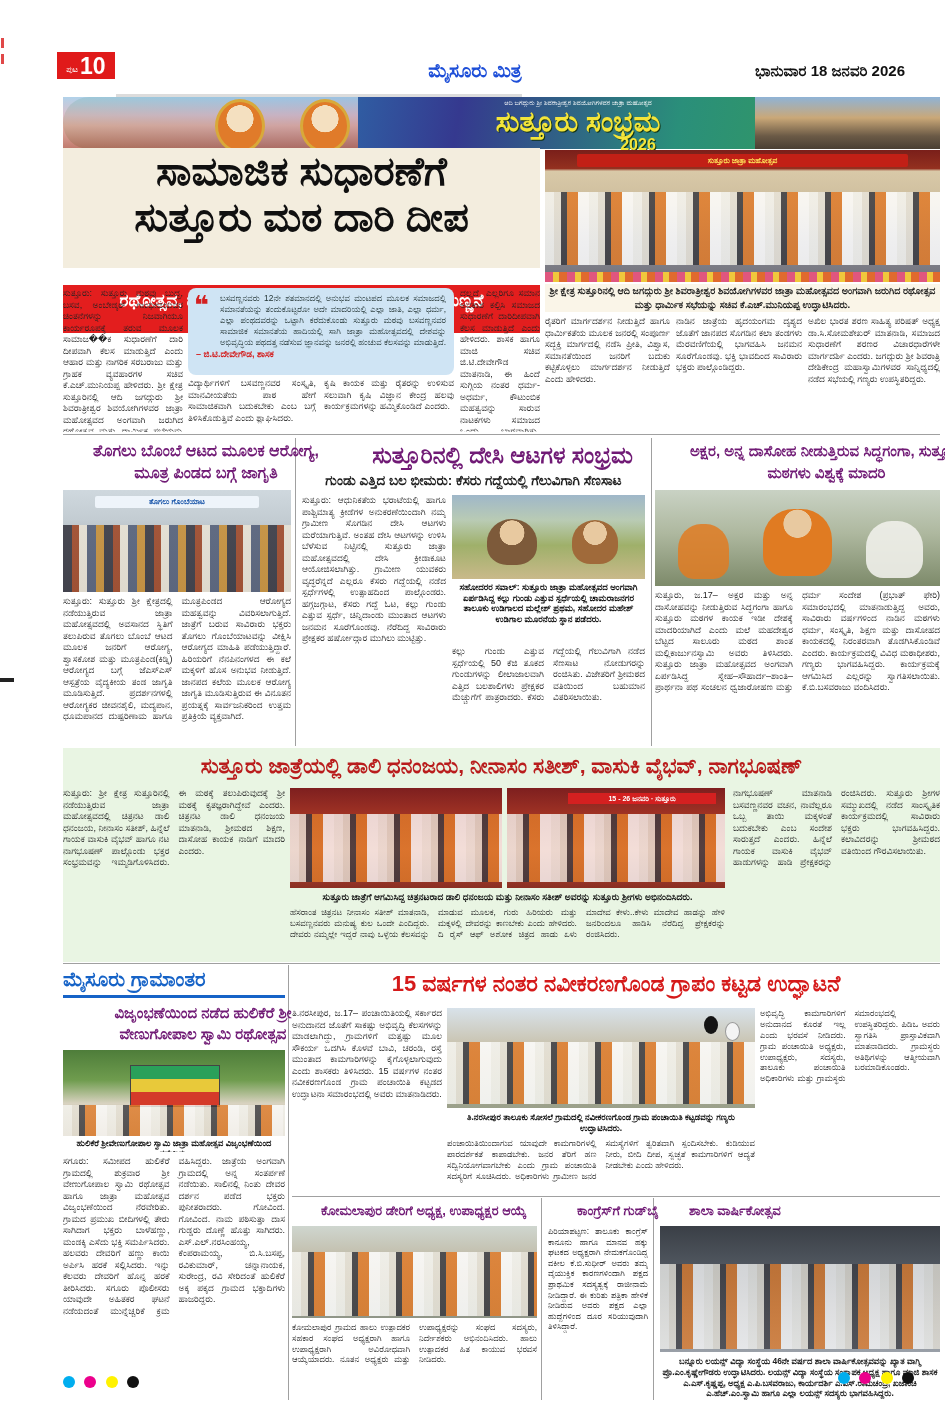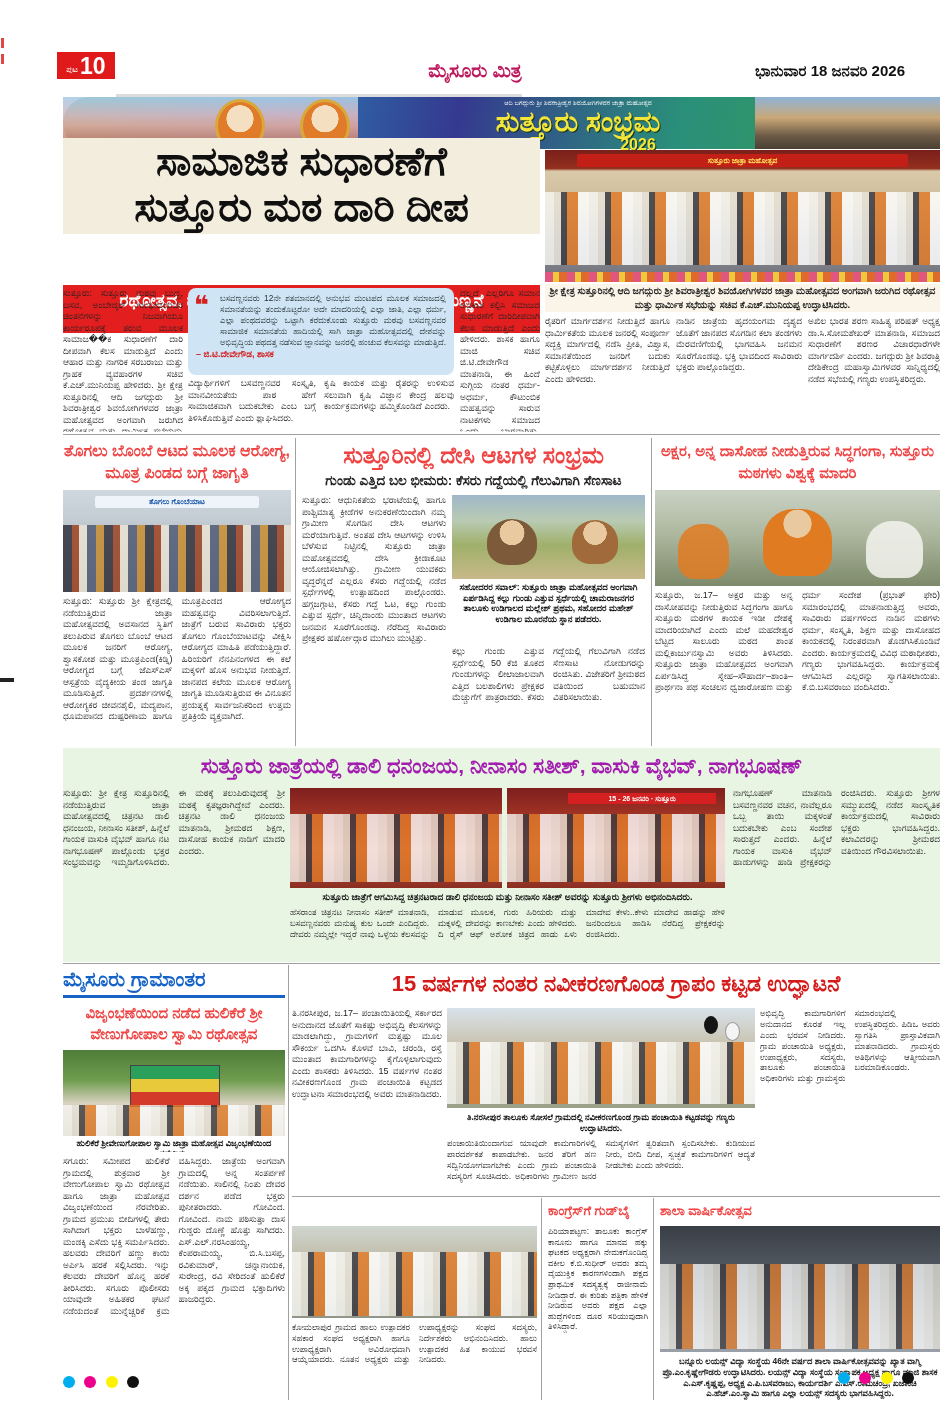--- a/index.html
+++ b/index.html
@@ -1,33 +1,33 @@
 <!DOCTYPE html>
 <html><head>
 <meta charset="utf-8">
 <style>
   html,body{margin:0;padding:0;background:#e8e8e8;}
   .page{position:relative;width:945px;height:1424px;background:#ffffff;overflow:hidden;
         font-family:"Liberation Sans","DejaVu Sans",sans-serif;color:#1c1c1c;}
   .abs{position:absolute;}
-  .hl{font-weight:bold;color:#ef4444;overflow:hidden;}
+  .hl{font-weight:bold;color:#701a75;overflow:hidden;margin-left:29px;}
   .center{text-align:center;}
   .body-txt{font-size:9px;line-height:1.28;text-align:justify;color:#222;overflow:hidden;}
   .cols2{columns:2;column-gap:9px;}
   .cols3{columns:3;column-gap:9px;}
   .cap{font-size:9px;line-height:1.25;font-weight:bold;color:#111;overflow:hidden;}
   .vr{position:absolute;width:1px;background:#a0a0a0;}
   .hrule{position:absolute;height:1px;background:#a0a0a0;}
   .ph{position:absolute;overflow:hidden;}
   .dot{width:12px;height:12px;border-radius:50%;display:inline-block;margin-right:5px;}
   
   .pagebox{background:#e01a1a;color:#fff;display:flex;align-items:flex-end;justify-content:center;}
   .pagebox .lbl{font-size:8px;margin:0 2px 4px 0;}
   .pagebox .num{font-size:23px;font-weight:bold;line-height:26px;}
-  .masthead{color:#be185d;font-weight:bold;font-size:19px;}
+  .masthead{color:#1d4ed8;font-weight:bold;font-size:19px;}
   .dateline{font-weight:bold;font-size:15px;text-align:right;color:#111;}
   .graybar{background:#dcdcdc;}
   
   .banner{background:linear-gradient(100deg,#37a24a 0%,#2b7fb5 22%,#35398f 45%,#2a8f7a 70%,#3aa04e 100%);}
   .banner .temple{position:absolute;left:0;top:0;width:295px;height:100%;
      background:linear-gradient(180deg,#a8cde8 0%,#d9b9c4 35%,#e2a9a0 55%,#b86a5a 100%);opacity:.9;}
   .banner .crowd{position:absolute;right:0;top:0;width:185px;height:100%;
      background:linear-gradient(180deg,#8fb3d6 0%,#caa878 40%,#6b5a46 75%,#4a3f33 100%);}
   .oval{position:absolute;width:44px;height:48px;border-radius:50%;border:3px solid #d8a93a;
      background:radial-gradient(circle at 50% 35%,#f4e0c0 0 35%,#e07b2a 36% 100%);}
@@ -44,21 +44,21 @@
   .quote .qm{position:absolute;left:6px;top:2px;color:#d42020;font-size:26px;font-weight:bold;}
   .quote .qt{font-size:8.4px;line-height:1.3;text-align:justify;color:#233;padding-left:24px;}
   .quote .qby{font-size:9px;font-weight:bold;color:#d42020;text-align:left;}
   .photo-banner{position:absolute;left:8%;top:4px;width:84%;background:#c22016;color:#ffe45a;
      font-size:7.5px;font-weight:bold;text-align:center;line-height:13px;border-radius:2px;}
   .strip-flowers{position:absolute;left:0;bottom:0;width:100%;height:10px;
      background:repeating-linear-gradient(90deg,#e0567e 0 8px,#f0c83c 8px 14px,#e06a2e 14px 22px);}
   .figures{position:absolute;left:0;top:32%;width:100%;height:55%;opacity:.85;
      background:repeating-linear-gradient(90deg,#f6f6f2 0 9px,#e8e4da 9px 16px,#3a3a40 16px 22px,#e07b2a 22px 33px,#ffffff 33px 44px);}
   .greenband{background:#e9f5e3;}
-  .green-h{color:#a21caf;font-weight:bold;font-size:21px;white-space:nowrap;text-align:center;line-height:32px;overflow:hidden;}
+  .green-h{color:#b91c1c;font-weight:bold;font-size:21px;white-space:nowrap;text-align:center;line-height:32px;overflow:hidden;}
   .section-h{color:#1663c7;font-weight:bold;font-size:20px;border-bottom:3px solid #1663c7;line-height:26px;}
   .red-h{color:#d51a1a;font-weight:bold;font-size:22px;white-space:nowrap;text-align:center;line-height:36px;overflow:hidden;}
   .sub-h{font-size:13.5px;font-weight:bold;line-height:20px;overflow:hidden;}
   .regtick{position:absolute;width:3px;height:10px;}
   .folddash{position:absolute;left:0;top:678px;width:14px;height:4px;background:#222;}
 </style>
 </head>
 <body>
 
 <div class="page">
@@ -80,21 +80,21 @@
     <div class="crowd"></div>
     <div class="oval" style="left:152px;top:2px;"></div>
     <div class="oval" style="left:237px;top:2px;"></div>
     <div class="banner-title">
       <div class="kick">ಆದಿ ಜಗದ್ಗುರು ಶ್ರೀ ಶಿವರಾತ್ರೀಶ್ವರ ಶಿವಯೋಗಿಗಳವರ ಜಾತ್ರಾ ಮಹೋತ್ಸವ</div>
       <div class="big">ಸುತ್ತೂರು ಸಂಭ್ರಮ</div>
       <div class="yr">2026</div>
     </div>
   </div>
 
-  <div class="abs lead-hl-bg" style="left:63px;top:138px;width:477px;height:96px;">
+  <div class="abs lead-hl-bg" style="left:63px;top:148px;width:477px;height:120px;">
     <div class="lead-h">ಸಾಮಾಜಿಕ ಸುಧಾರಣೆಗೆ</div>
     <div class="lead-h">ಸುತ್ತೂರು ಮಠ ದಾರಿ ದೀಪ</div>
   </div>
   <div class="abs redbar" style="left:63px;top:250px;width:477px;height:48px;margin-top:35px;">ರಥೋತ್ಸವ, ಧಾರ್ಮಿಕ ಸಭೆಯಲ್ಲಿ ಸಚಿವ ಕೆ.ಹೆಚ್.ಮುನಿಯಪ್ಪ ಬಣ್ಣನೆ</div>
 
   <div class="ph" style="left:545px;top:150px;width:395px;height:132px;background:linear-gradient(180deg,#7a1f1a 0%,#93301f 14%,#d9c9a8 16%,#cdbd9d 40%,#8e8e96 70%,#70707a 100%);font-family:Liberation Serif, serif;">
     <div class="photo-banner">ಸುತ್ತೂರು ಜಾತ್ರಾ ಮಹೋತ್ಸವ</div>
     <div class="figures"></div>
     <div class="strip-flowers"></div>
   </div>
@@ -193,20 +193,21 @@
     <div class="figures" style="top:34%;height:62%;opacity:.85;"></div>
   </div>
   <div class="abs cap center" style="left:447px;top:1112px;width:308px;height:24px;font-size:8.4px;">ತಿ.ನರಸೀಪುರ ತಾಲೂಕು ಸೋಸಲೆ ಗ್ರಾಮದಲ್ಲಿ ನವೀಕರಣಗೊಂಡ ಗ್ರಾಮ ಪಂಚಾಯಿತಿ ಕಟ್ಟಡವನ್ನು ಗಣ್ಯರು ಉದ್ಘಾಟಿಸಿದರು.</div>
   <div class="abs body-txt cols2" style="left:447px;top:1138px;width:308px;height:54px;font-size:8.5px;">ಪಂಚಾಯಿತಿಯಿಂದಾಗುವ ಯಾವುದೇ ಕಾಮಗಾರಿಗಳಲ್ಲಿ ಪಾರದರ್ಶಕತೆ ಕಾಪಾಡಬೇಕು. ಜನರ ತೆರಿಗೆ ಹಣ ಸದ್ವಿನಿಯೋಗವಾಗಬೇಕು ಎಂದು ಗ್ರಾಮ ಪಂಚಾಯಿತಿ ಸದಸ್ಯರಿಗೆ ಸೂಚಿಸಿದರು. ಅಧಿಕಾರಿಗಳು ಗ್ರಾಮೀಣ ಜನರ ಸಮಸ್ಯೆಗಳಿಗೆ ತ್ವರಿತವಾಗಿ ಸ್ಪಂದಿಸಬೇಕು. ಕುಡಿಯುವ ನೀರು, ಬೀದಿ ದೀಪ, ಸ್ವಚ್ಛತೆ ಕಾಮಗಾರಿಗಳಿಗೆ ಆದ್ಯತೆ ನೀಡಬೇಕು ಎಂದು ಹೇಳಿದರು.</div>
   <div class="abs body-txt cols2" style="left:760px;top:1008px;width:180px;height:184px;font-size:8.5px;">ಅಭಿವೃದ್ಧಿ ಕಾಮಗಾರಿಗಳಿಗೆ ಅನುದಾನದ ಕೊರತೆ ಇಲ್ಲ ಎಂದು ಭರವಸೆ ನೀಡಿದರು. ಗ್ರಾಮ ಪಂಚಾಯಿತಿ ಅಧ್ಯಕ್ಷರು, ಉಪಾಧ್ಯಕ್ಷರು, ಸದಸ್ಯರು, ತಾಲೂಕು ಪಂಚಾಯಿತಿ ಅಧಿಕಾರಿಗಳು ಮತ್ತು ಗ್ರಾಮಸ್ಥರು ಸಮಾರಂಭದಲ್ಲಿ ಉಪಸ್ಥಿತರಿದ್ದರು. ಪಿಡಿಒ ಅವರು ಸ್ವಾಗತಿಸಿ ಪ್ರಾಸ್ತಾವಿಕವಾಗಿ ಮಾತನಾಡಿದರು. ಗ್ರಾಮಸ್ಥರು ಅತಿಥಿಗಳನ್ನು ಆತ್ಮೀಯವಾಗಿ ಬರಮಾಡಿಕೊಂಡರು.</div>
 
   <div class="hrule" style="left:292px;top:1196px;width:648px;"></div>
   <div class="vr" style="left:541px;top:1198px;height:202px;"></div>
   <div class="vr" style="left:653px;top:1198px;height:202px;"></div>
 
+  <div class="abs hl" style="left:292px;top:1200px;width:245px;height:22px;font-size:13px;line-height:22px;">ಕೋಮಲಾಪುರ ಡೇರಿಗೆ ಅಧ್ಯಕ್ಷ, ಉಪಾಧ್ಯಕ್ಷರ ಆಯ್ಕೆ</div>
   <div class="ph" style="left:292px;top:1226px;width:245px;height:92px;background:linear-gradient(180deg,#cfd6cf 0%,#b9ad93 55%,#8f9688 100%);">
     <div class="figures" style="top:28%;height:70%;opacity:.85;"></div>
   </div>
   <div class="abs body-txt cols2" style="left:292px;top:1322px;width:245px;height:76px;font-size:8.4px;">ಕೋಮಲಾಪುರ ಗ್ರಾಮದ ಹಾಲು ಉತ್ಪಾದಕರ ಸಹಕಾರ ಸಂಘದ ಅಧ್ಯಕ್ಷರಾಗಿ ಹಾಗೂ ಉಪಾಧ್ಯಕ್ಷರಾಗಿ ಅವಿರೋಧವಾಗಿ ಆಯ್ಕೆಯಾದರು. ನೂತನ ಅಧ್ಯಕ್ಷರು ಮತ್ತು ಉಪಾಧ್ಯಕ್ಷರನ್ನು ಸಂಘದ ಸದಸ್ಯರು, ನಿರ್ದೇಶಕರು ಅಭಿನಂದಿಸಿದರು. ಹಾಲು ಉತ್ಪಾದಕರ ಹಿತ ಕಾಯುವ ಭರವಸೆ ನೀಡಿದರು.</div>
 
   <div class="abs hl" style="left:548px;top:1200px;width:100px;height:22px;font-size:13px;line-height:22px;">ಕಾಂಗ್ರೆಸ್‌ಗೆ ಗುಡ್‌ಬೈ</div>
   <div class="abs body-txt" style="left:548px;top:1226px;width:100px;height:172px;font-size:8.3px;">ಪಿರಿಯಾಪಟ್ಟಣ: ತಾಲೂಕು ಕಾಂಗ್ರೆಸ್ ಕಾನೂನು ಹಾಗೂ ಮಾನವ ಹಕ್ಕು ಘಟಕದ ಅಧ್ಯಕ್ಷರಾಗಿ ನೇಮಕಗೊಂಡಿದ್ದ ವಕೀಲ ಕೆ.ಬಿ.ಸುಧೀರ್ ಅವರು ತಮ್ಮ ವೈಯುಕ್ತಿಕ ಕಾರಣಗಳಿಂದಾಗಿ ಪಕ್ಷದ ಪ್ರಾಥಮಿಕ ಸದಸ್ಯತ್ವಕ್ಕೆ ರಾಜೀನಾಮೆ ನೀಡಿದ್ದಾರೆ. ಈ ಕುರಿತು ಪತ್ರಿಕಾ ಹೇಳಿಕೆ ನೀಡಿರುವ ಅವರು ಪಕ್ಷದ ಎಲ್ಲಾ ಹುದ್ದೆಗಳಿಂದ ದೂರ ಸರಿಯುವುದಾಗಿ ತಿಳಿಸಿದ್ದಾರೆ.</div>
 
   <div class="abs hl" style="left:660px;top:1200px;width:280px;height:22px;font-size:13px;line-height:22px;">ಶಾಲಾ ವಾರ್ಷಿಕೋತ್ಸವ</div>
   <div class="ph" style="left:660px;top:1226px;width:280px;height:126px;background:linear-gradient(180deg,#3a3f46 0%,#565d66 40%,#7d8086 70%,#9aa0a8 100%);">

